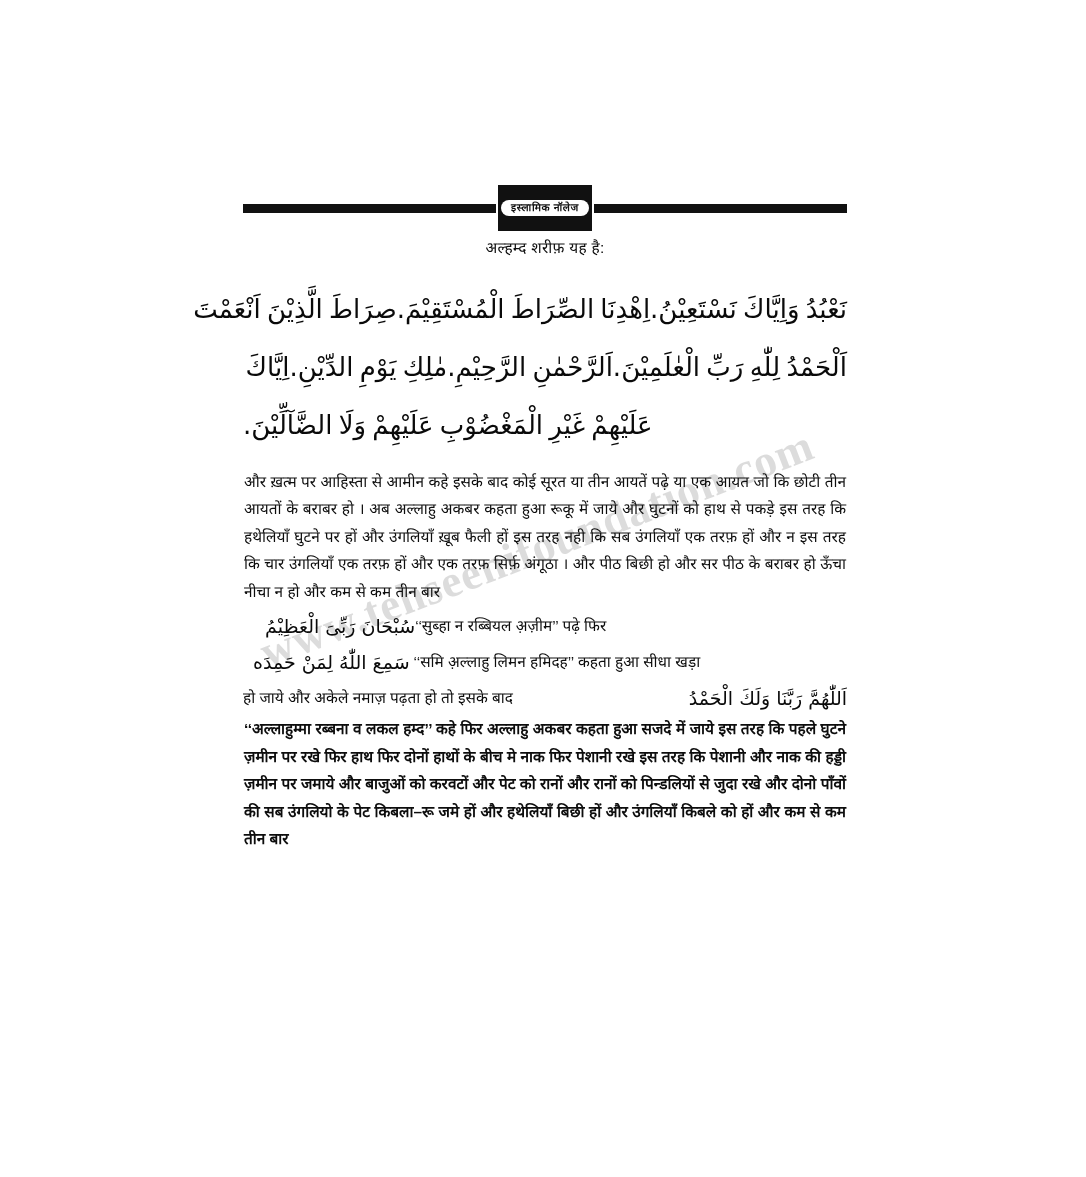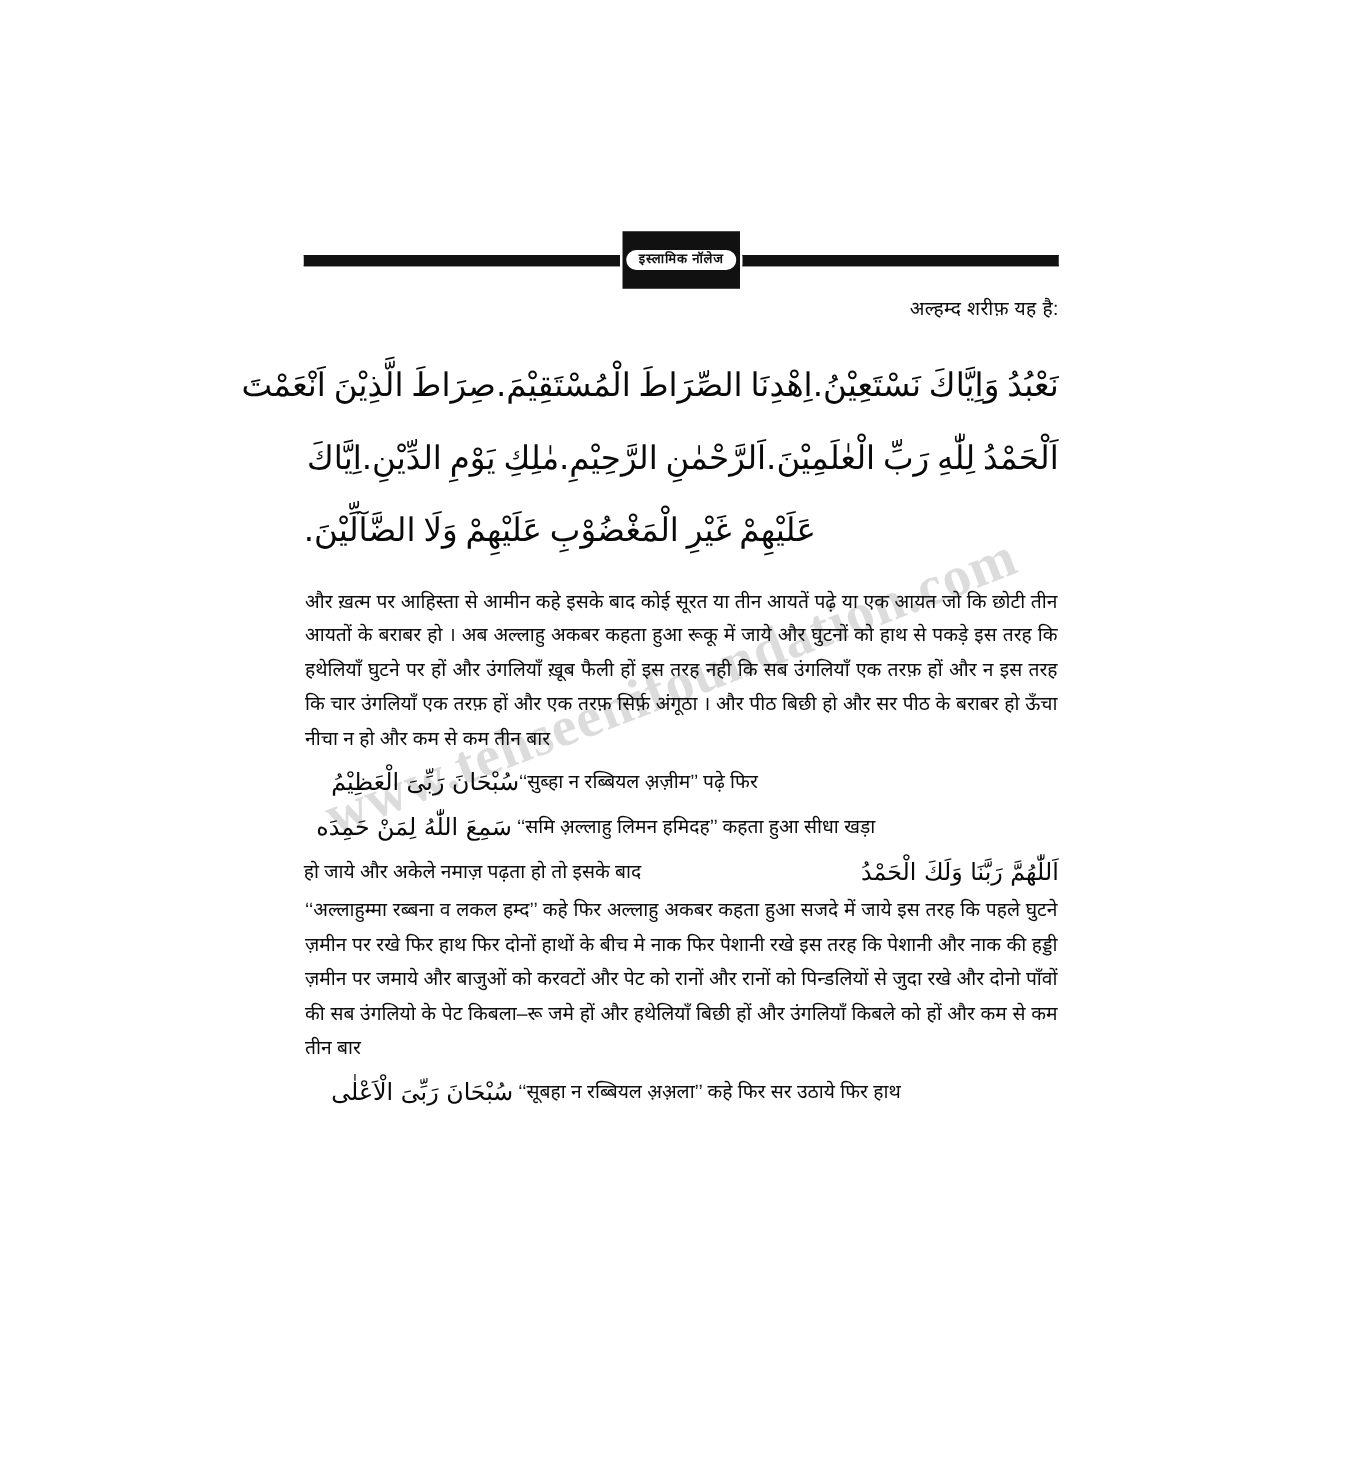--- a/index.html
+++ b/index.html
@@ -69,21 +69,21 @@
     font-family: "Liberation Sans", "DejaVu Sans", sans-serif;
     font-size: 15.4px;
     line-height: 27.5px;
     color: #0d0d0d;
     text-align: justify;
     text-justify: inter-word;
   }
   .intro {
     margin-top: 14px;
     margin-bottom: 2px;
-    text-align: right;
+    text-align: center;
     letter-spacing: 0.3px;
   }
 
   
   .arabic-block {
     direction: rtl;
     text-align: center;
     font-family: "DejaVu Sans", sans-serif;
     font-size: 26px;
     line-height: 58px;
@@ -91,21 +91,21 @@
     margin-top: 18px;
     margin-bottom: 10px;
     word-spacing: -2px;
   }
   .arabic-block .aline { display: block; white-space: nowrap; }
   .arabic-block .aline.l1 { text-align: justify; }
   .arabic-block .aline.l3 { text-align: left; padding-left: 0; }
 
   .para { margin: 1px; }
   .para.p1 { margin-top: 14px; }
-  .para.p2 { margin-top: 0px; }
+  .para.p2 { margin-top: 0px; font-weight: bold; }
   .para.p3 { margin-top: 0px; }
 
   
   .mixed {
     display: block;
     line-height: 30px;
     margin-top: 6px;
     margin-bottom: 2px;
   }
   .mixed .ar {
@@ -195,22 +195,18 @@
       <span class="hx">‘‘समि अ़ल्लाहु लिमन हमिदह’’ कहता हुआ सीधा खड़ा</span>
     </div>
 
     <div class="mixed inline-row">
       <span class="hx">हो जाये और अकेले नमाज़ पढ़ता हो तो इसके बाद</span>
       <span class="ar">اَللّٰهُمَّ رَبَّنَا وَلَكَ الْحَمْدُ</span>
     </div>
 
     <div class="hi para p2">‘‘अल्लाहुम्मा रब्बना व लकल हम्द’’ कहे फिर अल्लाहु अकबर कहता हुआ सजदे में जाये इस तरह कि पहले घुटने ज़मीन पर रखे फिर हाथ फिर दोनों हाथों के बीच मे नाक फिर पेशानी रखे इस तरह कि पेशानी और नाक की हड्डी ज़मीन पर जमाये और बाजुओं को करवटों और पेट को रानों और रानों को पिन्डलियों से जुदा रखे और दोनो पाँवों की सब उंगलियो के पेट किबला–रू जमे हों और हथेलियाँ बिछी हों और उंगलियाँ किबले को हों और कम से कम तीन बार</div>
 
-    <div class="mixed indent">
-      <span class="ar">سُبْحَانَ رَبِّىَ الْاَعْلٰى</span>
-      <span class="hx">‘‘सूबहा न रब्बियल अ़अ़ला’’ कहे फिर सर उठाये फिर हाथ</span>
-    </div>
 
 
   </div>
 
 
 </div>
 
 </body></html>

